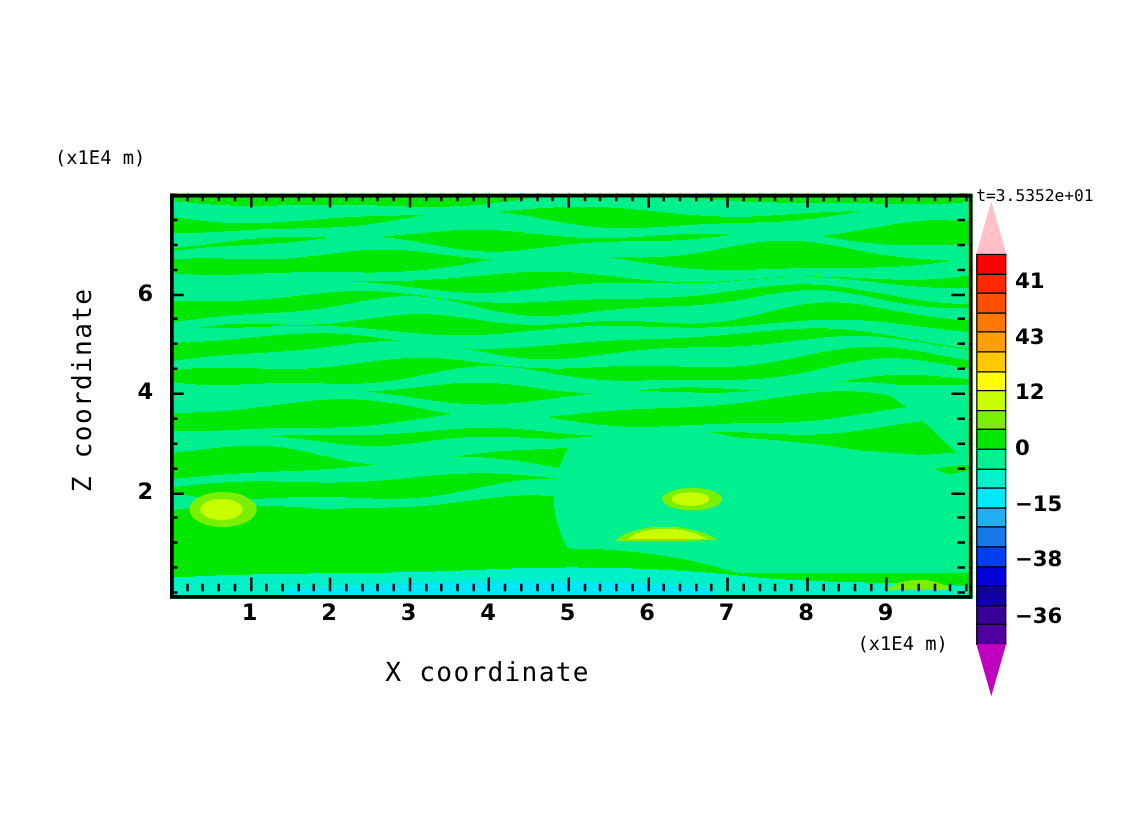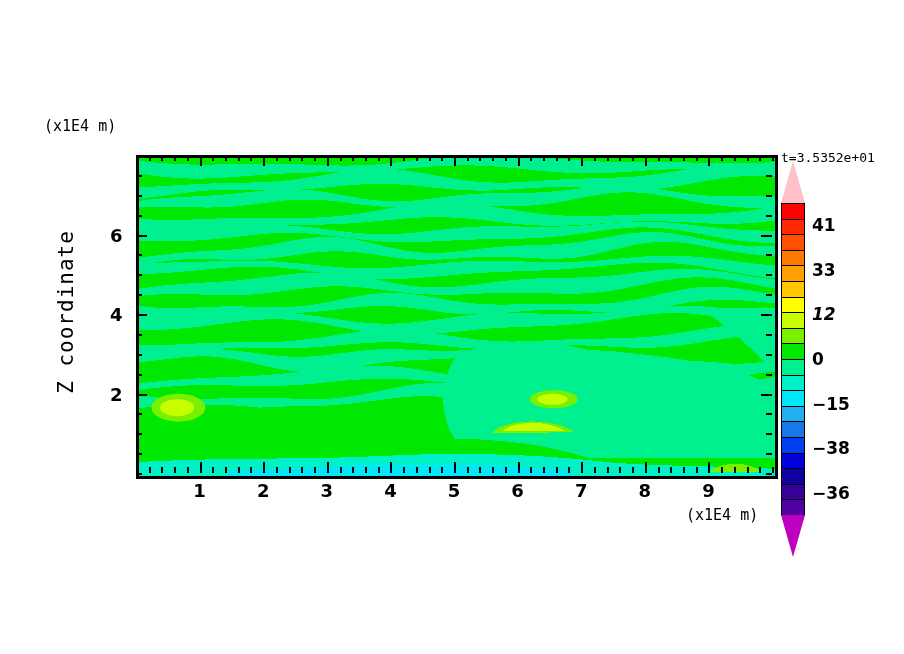--- a/index.html
+++ b/index.html
@@ -77,20 +77,21 @@
 <body>
 
 <div id="root">
 
 
   <div class="unit-top">(x1E4 m)</div>
   <div class="unit-bottom">(x1E4 m)</div>
 
   <div class="timestamp">t=3.5352e+01</div>
 
+  <div class="xlabel">X coordinate</div>
   <div class="ylabel">Z coordinate</div>
 
   <div id="plot">
     <div id="field">
         <svg viewBox="0 0 636 318" preserveAspectRatio="none">
           <path d="M0 0 H636 V318 H0 Z" fill="#00e800" shape-rendering="crispEdges"></path>
           <path d="M-4.0 2.4 L1.0 3.0 L6.0 3.5 L11.0 4.0 L16.0 4.5 L21.0 4.9 L26.0 5.3 L31.0 5.7 L36.0 6.0 L41.0 6.2 L46.0 6.4 L51.0 6.5 L56.0 6.6 L61.0 6.6 L66.0 6.6 L71.0 6.6 L76.0 6.5 L81.0 6.4 L86.0 6.3 L91.0 6.2 L96.0 6.1 L101.0 6.0 L106.0 5.9 L111.0 5.8 L116.0 5.7 L121.0 5.7 L126.0 5.7 L131.0 5.7 L136.0 5.7 L141.0 5.8 L146.0 5.9 L151.0 6.0 L156.0 6.2 L161.0 6.3 L166.0 6.5 L171.0 6.7 L176.0 6.9 L181.0 7.0 L186.0 7.2 L191.0 7.3 L196.0 7.4 L201.0 7.5 L206.0 7.5 L211.0 7.5 L216.0 7.4 L221.0 7.3 L226.0 7.1 L231.0 6.8 L236.0 6.5 L241.0 6.1 L246.0 5.7 L251.0 5.2 L256.0 4.6 L261.0 4.0 L266.0 3.4 L271.0 2.7 L276.0 2.0 L281.0 1.3 L286.0 0.6 L291.0 -0.1 L296.0 -0.7 L301.0 -1.4 L306.0 -2.0 L311.0 -2.5 L316.0 -3.1 L321.0 -3.5 L326.0 -3.9 L331.0 -4.2 L336.0 -4.4 L341.0 -4.6 L346.0 -4.7 L351.0 -4.7 L356.0 -4.6 L361.0 -4.4 L366.0 -4.2 L371.0 -3.9 L376.0 -3.6 L381.0 -3.2 L386.0 -2.7 L391.0 -2.3 L396.0 -1.8 L401.0 -1.3 L406.0 -0.8 L411.0 -0.2 L416.0 0.3 L421.0 0.8 L426.0 1.2 L431.0 1.7 L436.0 2.1 L441.0 2.4 L446.0 2.8 L451.0 3.1 L456.0 3.3 L461.0 3.5 L466.0 3.7 L471.0 3.8 L476.0 3.9 L481.0 4.0 L486.0 4.0 L491.0 4.1 L496.0 4.1 L501.0 4.1 L506.0 4.1 L511.0 4.1 L516.0 4.1 L521.0 4.1 L526.0 4.2 L531.0 4.2 L536.0 4.3 L541.0 4.3 L546.0 4.4 L551.0 4.5 L556.0 4.7 L561.0 4.8 L566.0 4.9 L571.0 5.0 L576.0 5.2 L581.0 5.3 L586.0 5.3 L591.0 5.4 L596.0 5.4 L601.0 5.4 L606.0 5.3 L611.0 5.2 L616.0 5.0 L621.0 4.8 L626.0 4.5 L631.0 4.1 L636.0 3.7 L636.0 12.5 L631.0 12.6 L626.0 12.7 L621.0 12.7 L616.0 12.6 L611.0 12.5 L606.0 12.4 L601.0 12.3 L596.0 12.1 L591.0 11.9 L586.0 11.8 L581.0 11.6 L576.0 11.4 L571.0 11.3 L566.0 11.2 L561.0 11.1 L556.0 11.0 L551.0 11.0 L546.0 11.0 L541.0 11.1 L536.0 11.2 L531.0 11.3 L526.0 11.5 L521.0 11.8 L516.0 12.0 L511.0 12.3 L506.0 12.6 L501.0 12.9 L496.0 13.3 L491.0 13.6 L486.0 13.9 L481.0 14.2 L476.0 14.5 L471.0 14.8 L466.0 15.0 L461.0 15.2 L456.0 15.3 L451.0 15.3 L446.0 15.3 L441.0 15.3 L436.0 15.1 L431.0 15.0 L426.0 14.7 L421.0 14.4 L416.0 14.1 L411.0 13.7 L406.0 13.2 L401.0 12.8 L396.0 12.3 L391.0 11.7 L386.0 11.2 L381.0 10.7 L376.0 10.2 L371.0 9.7 L366.0 9.3 L361.0 8.8 L356.0 8.5 L351.0 8.1 L346.0 7.9 L341.0 7.6 L336.0 7.5 L331.0 7.4 L326.0 7.4 L321.0 7.4 L316.0 7.5 L311.0 7.6 L306.0 7.9 L301.0 8.1 L296.0 8.4 L291.0 8.7 L286.0 9.1 L281.0 9.5 L276.0 9.9 L271.0 10.3 L266.0 10.7 L261.0 11.1 L256.0 11.5 L251.0 11.9 L246.0 12.2 L241.0 12.5 L236.0 12.8 L231.0 13.1 L226.0 13.3 L221.0 13.5 L216.0 13.7 L211.0 13.8 L206.0 14.0 L201.0 14.1 L196.0 14.2 L191.0 14.3 L186.0 14.3 L181.0 14.4 L176.0 14.5 L171.0 14.6 L166.0 14.7 L161.0 14.9 L156.0 15.0 L151.0 15.2 L146.0 15.5 L141.0 15.7 L136.0 16.0 L131.0 16.3 L126.0 16.7 L121.0 17.0 L116.0 17.4 L111.0 17.8 L106.0 18.2 L101.0 18.6 L96.0 18.9 L91.0 19.3 L86.0 19.6 L81.0 19.9 L76.0 20.2 L71.0 20.4 L66.0 20.5 L61.0 20.6 L56.0 20.6 L51.0 20.5 L46.0 20.4 L41.0 20.2 L36.0 19.8 L31.0 19.4 L26.0 19.0 L21.0 18.4 L16.0 17.8 L11.0 17.1 L6.0 16.3 L1.0 15.5 L-4.0 14.6 Z" fill="#00f090" shape-rendering="crispEdges"></path>
           <path d="M-4.0 28.6 L1.0 28.7 L6.0 28.7 L11.0 28.6 L16.0 28.5 L21.0 28.3 L26.0 28.0 L31.0 27.7 L36.0 27.4 L41.0 27.1 L46.0 26.8 L51.0 26.5 L56.0 26.2 L61.0 25.9 L66.0 25.7 L71.0 25.5 L76.0 25.3 L81.0 25.2 L86.0 25.0 L91.0 24.9 L96.0 24.8 L101.0 24.7 L106.0 24.6 L111.0 24.5 L116.0 24.4 L121.0 24.2 L126.0 24.0 L131.0 23.7 L136.0 23.4 L141.0 23.0 L146.0 22.5 L151.0 22.0 L156.0 21.4 L161.0 20.7 L166.0 20.0 L171.0 19.2 L176.0 18.4 L181.0 17.6 L186.0 16.7 L191.0 15.9 L196.0 15.0 L201.0 14.2 L206.0 13.5 L211.0 12.8 L216.0 12.2 L221.0 11.6 L226.0 11.2 L231.0 10.9 L236.0 10.7 L241.0 10.7 L246.0 10.8 L251.0 11.0 L256.0 11.3 L261.0 11.8 L266.0 12.3 L271.0 13.0 L276.0 13.8 L281.0 14.6 L286.0 15.4 L291.0 16.4 L296.0 17.3 L301.0 18.2 L306.0 19.1 L311.0 20.0 L316.0 20.9 L321.0 21.6 L326.0 22.3 L331.0 22.9 L336.0 23.5 L341.0 23.9 L346.0 24.2 L351.0 24.4 L356.0 24.6 L361.0 24.6 L366.0 24.6 L371.0 24.5 L376.0 24.3 L381.0 24.0 L386.0 23.8 L391.0 23.4 L396.0 23.1 L401.0 22.8 L406.0 22.4 L411.0 22.1 L416.0 21.8 L421.0 21.5 L426.0 21.3 L431.0 21.0 L436.0 20.8 L441.0 20.7 L446.0 20.5 L451.0 20.4 L456.0 20.2 L461.0 20.1 L466.0 20.0 L471.0 19.8 L476.0 19.6 L481.0 19.4 L486.0 19.2 L491.0 18.8 L496.0 18.5 L501.0 18.0 L506.0 17.5 L511.0 16.9 L516.0 16.3 L521.0 15.6 L526.0 14.9 L531.0 14.1 L536.0 13.3 L541.0 12.5 L546.0 11.6 L551.0 10.8 L556.0 10.0 L561.0 9.2 L566.0 8.5 L571.0 7.8 L576.0 7.3 L581.0 6.8 L586.0 6.4 L591.0 6.2 L596.0 6.0 L601.0 6.0 L606.0 6.1 L611.0 6.3 L616.0 6.7 L621.0 7.1 L626.0 7.7 L631.0 8.3 L636.0 9.0 L636.0 18.4 L631.0 18.1 L626.0 17.9 L621.0 17.8 L616.0 17.8 L611.0 17.9 L606.0 18.1 L601.0 18.4 L596.0 18.8 L591.0 19.3 L586.0 19.9 L581.0 20.6 L576.0 21.4 L571.0 22.2 L566.0 23.1 L561.0 24.0 L556.0 24.9 L551.0 25.8 L546.0 26.7 L541.0 27.6 L536.0 28.4 L531.0 29.1 L526.0 29.8 L521.0 30.4 L516.0 30.8 L511.0 31.2 L506.0 31.5 L501.0 31.7 L496.0 31.8 L491.0 31.8 L486.0 31.8 L481.0 31.6 L476.0 31.4 L471.0 31.2 L466.0 30.9 L461.0 30.6 L456.0 30.3 L451.0 30.0 L446.0 29.7 L441.0 29.5 L436.0 29.3 L431.0 29.2 L426.0 29.1 L421.0 29.1 L416.0 29.1 L411.0 29.2 L406.0 29.4 L401.0 29.6 L396.0 29.9 L391.0 30.2 L386.0 30.5 L381.0 30.8 L376.0 31.2 L371.0 31.5 L366.0 31.8 L361.0 32.1 L356.0 32.3 L351.0 32.5 L346.0 32.6 L341.0 32.6 L336.0 32.5 L331.0 32.4 L326.0 32.2 L321.0 31.9 L316.0 31.6 L311.0 31.2 L306.0 30.7 L301.0 30.3 L296.0 29.7 L291.0 29.2 L286.0 28.7 L281.0 28.1 L276.0 27.6 L271.0 27.2 L266.0 26.8 L261.0 26.4 L256.0 26.2 L251.0 26.0 L246.0 25.8 L241.0 25.8 L236.0 25.9 L231.0 26.0 L226.0 26.2 L221.0 26.5 L216.0 26.9 L211.0 27.3 L206.0 27.7 L201.0 28.2 L196.0 28.7 L191.0 29.2 L186.0 29.6 L181.0 30.1 L176.0 30.5 L171.0 30.9 L166.0 31.3 L161.0 31.6 L156.0 31.8 L151.0 32.0 L146.0 32.1 L141.0 32.1 L136.0 32.2 L131.0 32.1 L126.0 32.1 L121.0 32.0 L116.0 31.9 L111.0 31.8 L106.0 31.7 L101.0 31.7 L96.0 31.7 L91.0 31.7 L86.0 31.8 L81.0 31.9 L76.0 32.1 L71.0 32.4 L66.0 32.8 L61.0 33.2 L56.0 33.7 L51.0 34.3 L46.0 34.9 L41.0 35.5 L36.0 36.2 L31.0 36.9 L26.0 37.6 L21.0 38.2 L16.0 38.8 L11.0 39.4 L6.0 39.9 L1.0 40.4 L-4.0 40.7 Z" fill="#00f090" shape-rendering="crispEdges"></path>
           <path d="M-4.0 43.4 L1.0 42.7 L6.0 42.1 L11.0 41.5 L16.0 40.9 L21.0 40.5 L26.0 40.0 L31.0 39.7 L36.0 39.3 L41.0 39.1 L46.0 38.8 L51.0 38.6 L56.0 38.3 L61.0 38.1 L66.0 37.8 L71.0 37.5 L76.0 37.2 L81.0 36.8 L86.0 36.4 L91.0 36.0 L96.0 35.5 L101.0 35.0 L106.0 34.5 L111.0 33.9 L116.0 33.4 L121.0 32.9 L126.0 32.4 L131.0 32.0 L136.0 31.7 L141.0 31.4 L146.0 31.2 L151.0 31.2 L156.0 31.2 L161.0 31.4 L166.0 31.7 L171.0 32.2 L176.0 32.7 L181.0 33.3 L186.0 34.1 L191.0 34.9 L196.0 35.8 L201.0 36.7 L206.0 37.6 L211.0 38.5 L216.0 39.4 L221.0 40.3 L226.0 41.0 L231.0 41.7 L236.0 42.3 L241.0 42.7 L246.0 43.1 L251.0 43.3 L256.0 43.3 L261.0 43.3 L266.0 43.1 L271.0 42.8 L276.0 42.4 L281.0 41.9 L286.0 41.3 L291.0 40.7 L296.0 40.1 L301.0 39.5 L306.0 38.8 L311.0 38.2 L316.0 37.6 L321.0 37.1 L326.0 36.6 L331.0 36.2 L336.0 35.9 L341.0 35.6 L346.0 35.4 L351.0 35.3 L356.0 35.2 L361.0 35.1 L366.0 35.1 L371.0 35.0 L376.0 35.0 L381.0 34.9 L386.0 34.9 L391.0 34.7 L396.0 34.6 L401.0 34.3 L406.0 34.0 L411.0 33.7 L416.0 33.3 L421.0 32.8 L426.0 32.3 L431.0 31.8 L436.0 31.2 L441.0 30.6 L446.0 30.1 L451.0 29.6 L456.0 29.1 L461.0 28.7 L466.0 28.4 L471.0 28.1 L476.0 28.0 L481.0 28.0 L486.0 28.0 L491.0 28.2 L496.0 28.5 L501.0 29.0 L506.0 29.5 L511.0 30.1 L516.0 30.7 L521.0 31.4 L526.0 32.2 L531.0 33.0 L536.0 33.7 L541.0 34.5 L546.0 35.2 L551.0 35.8 L556.0 36.4 L561.0 36.9 L566.0 37.4 L571.0 37.7 L576.0 38.0 L581.0 38.2 L586.0 38.3 L591.0 38.3 L596.0 38.3 L601.0 38.3 L606.0 38.3 L611.0 38.2 L616.0 38.2 L621.0 38.2 L626.0 38.2 L631.0 38.3 L636.0 38.4 L636.0 51.2 L631.0 51.0 L626.0 50.7 L621.0 50.4 L616.0 50.2 L611.0 49.9 L606.0 49.7 L601.0 49.3 L596.0 49.0 L591.0 48.6 L586.0 48.1 L581.0 47.6 L576.0 47.0 L571.0 46.3 L566.0 45.6 L561.0 44.8 L556.0 43.9 L551.0 42.9 L546.0 42.0 L541.0 41.0 L536.0 40.0 L531.0 39.1 L526.0 38.1 L521.0 37.3 L516.0 36.5 L511.0 35.8 L506.0 35.3 L501.0 34.8 L496.0 34.5 L491.0 34.4 L486.0 34.4 L481.0 34.6 L476.0 34.9 L471.0 35.4 L466.0 36.0 L461.0 36.7 L456.0 37.5 L451.0 38.3 L446.0 39.3 L441.0 40.2 L436.0 41.2 L431.0 42.2 L426.0 43.1 L421.0 44.0 L416.0 44.8 L411.0 45.5 L406.0 46.2 L401.0 46.7 L396.0 47.1 L391.0 47.5 L386.0 47.7 L381.0 47.9 L376.0 48.0 L371.0 48.0 L366.0 47.9 L361.0 47.9 L356.0 47.8 L351.0 47.7 L346.0 47.6 L341.0 47.5 L336.0 47.4 L331.0 47.4 L326.0 47.5 L321.0 47.5 L316.0 47.7 L311.0 47.8 L306.0 48.0 L301.0 48.3 L296.0 48.5 L291.0 48.7 L286.0 49.0 L281.0 49.2 L276.0 49.3 L271.0 49.4 L266.0 49.5 L261.0 49.5 L256.0 49.3 L251.0 49.1 L246.0 48.9 L241.0 48.5 L236.0 48.0 L231.0 47.5 L226.0 47.0 L221.0 46.3 L216.0 45.7 L211.0 45.1 L206.0 44.4 L201.0 43.8 L196.0 43.2 L191.0 42.7 L186.0 42.3 L181.0 41.9 L176.0 41.7 L171.0 41.6 L166.0 41.6 L161.0 41.7 L156.0 41.9 L151.0 42.2 L146.0 42.6 L141.0 43.1 L136.0 43.7 L131.0 44.3 L126.0 44.9 L121.0 45.6 L116.0 46.2 L111.0 46.8 L106.0 47.4 L101.0 47.9 L96.0 48.4 L91.0 48.8 L86.0 49.1 L81.0 49.3 L76.0 49.4 L71.0 49.5 L66.0 49.5 L61.0 49.4 L56.0 49.3 L51.0 49.2 L46.0 49.0 L41.0 48.9 L36.0 48.7 L31.0 48.6 L26.0 48.6 L21.0 48.6 L16.0 48.7 L11.0 48.9 L6.0 49.1 L1.0 49.5 L-4.0 49.9 Z" fill="#00f090" shape-rendering="crispEdges"></path>
           <path d="M-4.0 60.1 L1.0 60.6 L6.0 61.0 L11.0 61.4 L16.0 61.6 L21.0 61.8 L26.0 61.9 L31.0 62.0 L36.0 62.0 L41.0 61.9 L46.0 61.8 L51.0 61.6 L56.0 61.4 L61.0 61.2 L66.0 61.0 L71.0 60.8 L76.0 60.6 L81.0 60.4 L86.0 60.2 L91.0 60.1 L96.0 59.9 L101.0 59.8 L106.0 59.8 L111.0 59.7 L116.0 59.7 L121.0 59.7 L126.0 59.7 L131.0 59.8 L136.0 59.8 L141.0 59.9 L146.0 59.9 L151.0 60.0 L156.0 60.0 L161.0 60.0 L166.0 59.9 L171.0 59.8 L176.0 59.6 L181.0 59.4 L186.0 59.1 L191.0 58.8 L196.0 58.3 L201.0 57.9 L206.0 57.3 L211.0 56.7 L216.0 56.0 L221.0 55.3 L226.0 54.5 L231.0 53.7 L236.0 52.8 L241.0 52.0 L246.0 51.1 L251.0 50.2 L256.0 49.4 L261.0 48.6 L266.0 47.8 L271.0 47.1 L276.0 46.5 L281.0 45.9 L286.0 45.5 L291.0 45.1 L296.0 44.8 L301.0 44.6 L306.0 44.6 L311.0 44.6 L316.0 44.7 L321.0 45.0 L326.0 45.3 L331.0 45.8 L336.0 46.3 L341.0 46.9 L346.0 47.5 L351.0 48.3 L356.0 49.0 L361.0 49.8 L366.0 50.6 L371.0 51.4 L376.0 52.2 L381.0 53.0 L386.0 53.7 L391.0 54.4 L396.0 55.1 L401.0 55.7 L406.0 56.2 L411.0 56.7 L416.0 57.1 L421.0 57.4 L426.0 57.6 L431.0 57.8 L436.0 57.9 L441.0 58.0 L446.0 58.0 L451.0 58.0 L456.0 57.9 L461.0 57.8 L466.0 57.6 L471.0 57.5 L476.0 57.3 L481.0 57.1 L486.0 57.0 L491.0 56.8 L496.0 56.7 L501.0 56.5 L506.0 56.4 L511.0 56.3 L516.0 56.3 L521.0 56.2 L526.0 56.2 L531.0 56.2 L536.0 56.2 L541.0 56.1 L546.0 56.1 L551.0 56.1 L556.0 56.0 L561.0 56.0 L566.0 55.9 L571.0 55.7 L576.0 55.5 L581.0 55.2 L586.0 54.9 L591.0 54.5 L596.0 54.1 L601.0 53.6 L606.0 53.0 L611.0 52.3 L616.0 51.6 L621.0 50.8 L626.0 50.0 L631.0 49.1 L636.0 48.2 L636.0 62.5 L631.0 63.1 L626.0 63.7 L621.0 64.3 L616.0 64.7 L611.0 65.1 L606.0 65.4 L601.0 65.6 L596.0 65.8 L591.0 65.8 L586.0 65.9 L581.0 65.8 L576.0 65.7 L571.0 65.5 L566.0 65.3 L561.0 65.1 L556.0 64.8 L551.0 64.5 L546.0 64.3 L541.0 64.0 L536.0 63.8 L531.0 63.6 L526.0 63.4 L521.0 63.3 L516.0 63.2 L511.0 63.1 L506.0 63.2 L501.0 63.3 L496.0 63.4 L491.0 63.6 L486.0 63.8 L481.0 64.1 L476.0 64.4 L471.0 64.8 L466.0 65.1 L461.0 65.5 L456.0 65.9 L451.0 66.2 L446.0 66.6 L441.0 66.9 L436.0 67.2 L431.0 67.4 L426.0 67.6 L421.0 67.7 L416.0 67.8 L411.0 67.8 L406.0 67.7 L401.0 67.5 L396.0 67.3 L391.0 67.0 L386.0 66.6 L381.0 66.2 L376.0 65.8 L371.0 65.3 L366.0 64.7 L361.0 64.2 L356.0 63.6 L351.0 63.0 L346.0 62.4 L341.0 61.9 L336.0 61.4 L331.0 60.9 L326.0 60.4 L321.0 60.1 L316.0 59.8 L311.0 59.5 L306.0 59.4 L301.0 59.3 L296.0 59.3 L291.0 59.3 L286.0 59.4 L281.0 59.6 L276.0 59.9 L271.0 60.2 L266.0 60.6 L261.0 61.0 L256.0 61.4 L251.0 61.9 L246.0 62.4 L241.0 62.9 L236.0 63.4 L231.0 63.8 L226.0 64.3 L221.0 64.7 L216.0 65.1 L211.0 65.4 L206.0 65.7 L201.0 66.0 L196.0 66.2 L191.0 66.4 L186.0 66.5 L181.0 66.6 L176.0 66.6 L171.0 66.7 L166.0 66.7 L161.0 66.7 L156.0 66.7 L151.0 66.7 L146.0 66.7 L141.0 66.7 L136.0 66.8 L131.0 66.9 L126.0 67.0 L121.0 67.2 L116.0 67.4 L111.0 67.7 L106.0 68.0 L101.0 68.4 L96.0 68.9 L91.0 69.3 L86.0 69.9 L81.0 70.4 L76.0 71.0 L71.0 71.6 L66.0 72.2 L61.0 72.8 L56.0 73.3 L51.0 73.9 L46.0 74.4 L41.0 74.8 L36.0 75.2 L31.0 75.5 L26.0 75.8 L21.0 75.9 L16.0 76.0 L11.0 75.9 L6.0 75.8 L1.0 75.5 L-4.0 75.1 Z" fill="#00f090" shape-rendering="crispEdges"></path>
@@ -291,21 +292,21 @@
       <div class="cbar-band" style="top: 234px; height: 16.6px; background: rgb(0, 64, 240);"></div>
       <div class="cbar-band" style="top: 249.6px; height: 16.6px; background: rgb(0, 0, 216);"></div>
       <div class="cbar-band" style="top: 265.2px; height: 16.6px; background: rgb(16, 0, 160);"></div>
       <div class="cbar-band" style="top: 280.8px; height: 16.6px; background: rgb(56, 0, 152);"></div>
       <div class="cbar-band" style="top: 296.4px; height: 16.6px; background: rgb(80, 0, 160);"></div>
       <div class="cbar-cap" style="height: 42px; background: rgb(255, 192, 200); top: -42px; clip-path: polygon(50% 0%, 100% 100%, 0% 100%);"></div>
       <div class="cbar-cap" style="height: 42px; background: rgb(192, 0, 192); top: 312px; clip-path: polygon(0% 0%, 100% 0%, 50% 100%);"></div>
     </div>
   <div id="colorbar-labels">
       <div class="cbarticklabel" style="top: 225.286px;">41</div>
-      <div class="cbarticklabel" style="top: 269.857px;">33</div>
-      <div class="cbarticklabel" style="top: 314.429px; font-style: italic;">12</div>
+      <div class="cbarticklabel" style="top: 269.857px;">43</div>
+      <div class="cbarticklabel" style="top: 314.429px;">12</div>
       <div class="cbarticklabel" style="top: 359px;">0</div>
       <div class="cbarticklabel" style="top: 403.571px;">−15</div>
       <div class="cbarticklabel" style="top: 448.143px;">−38</div>
       <div class="cbarticklabel" style="top: 492.714px;">−36</div>
     </div>
 
 </div>
 
 </body></html>

